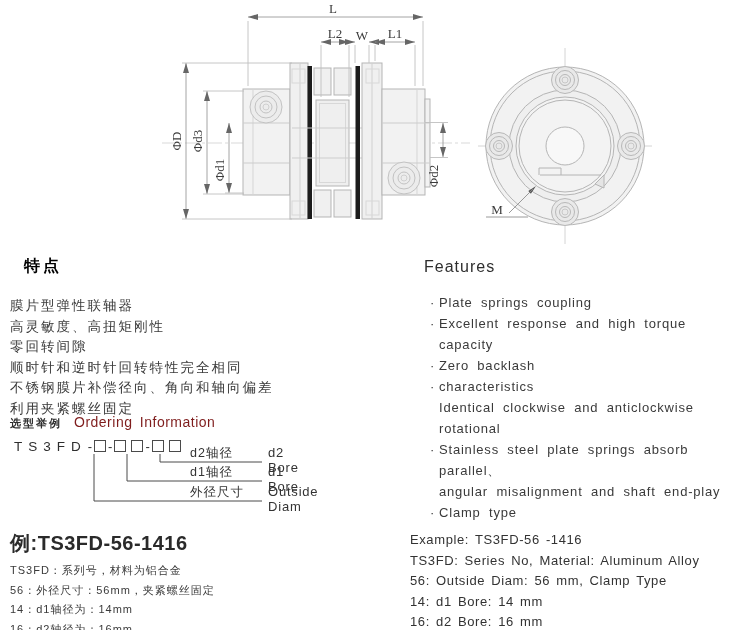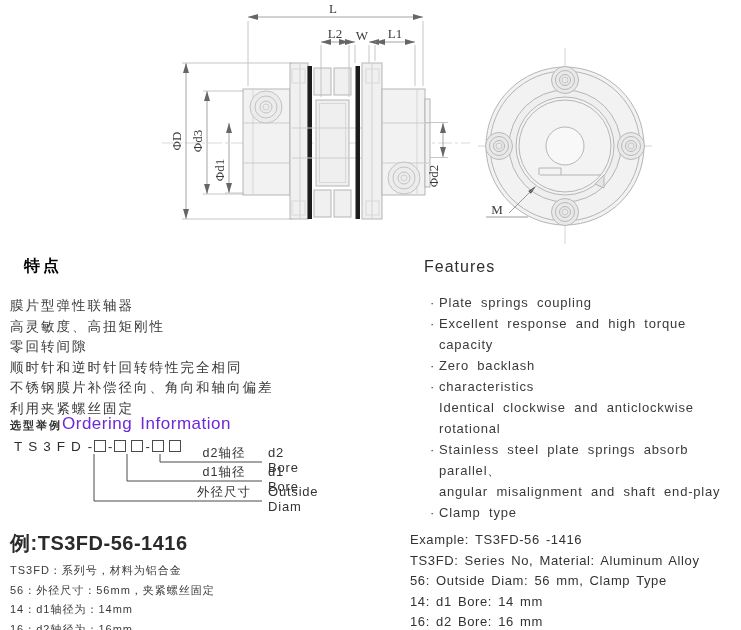--- a/index.html
+++ b/index.html
@@ -18,29 +18,29 @@
   .features-en{position:absolute;left:408px;top:242px;width:330px;}
   .features-en h2{margin:16px;font-size:16px;font-weight:normal;color:#2e2e2e;letter-spacing:1px;}
   .features-en ul{list-style:none;margin:13px 0 0 0;padding:0 0 0 22px;}
   .features-en li{display:flex;font-size:13px;line-height:21px;letter-spacing:0.8px;word-spacing:4px;}
   .features-en .marker{width:9px;flex:0 0 9px;}
   .features-en .fl{display:block;}
   
   .ordering{position:absolute;left:0;top:405px;width:741px;height:112px;}
   .ordering .heading{position:absolute;left:10px;top:9px;display:flex;align-items:baseline;}
   .ordering .h-zh{font-size:11px;font-weight:600;color:#2e2e2e;letter-spacing:2px;}
-  .ordering .h-en{font-size:17px;color:#6d28d9;letter-spacing:0.5px;word-spacing:3px;}
+  .ordering .h-en{font-size:14px;color:#7f1d1d;margin-left:12px;letter-spacing:0.5px;word-spacing:3px;}
   .code-line{position:absolute;left:14px;top:33px;display:flex;align-items:center;height:16px;}
   .code-prefix{font-size:13.5px;letter-spacing:6px;color:#2e2e2e;}
   .code-dash{font-size:13px;color:#2e2e2e;margin:0 1px;}
   .code-box{display:inline-block;width:10px;height:10px;border:1.5px solid #4a4a4a;background:#fff;margin:0 1px;}
   .code-gap{display:inline-block;width:3px;}
   .leaders{position:absolute;left:0;top:0;}
   .ord-row{position:absolute;height:16px;}
-  .ord-row .zh{position:absolute;left:190px;width:68px;text-align:center;font-size:12.5px;letter-spacing:1px;color:#333;}
+  .ord-row .zh{position:absolute;left:190px;width:68px;text-align:left;font-size:12.5px;letter-spacing:1px;color:#333;}
   .ord-row .en{position:absolute;left:268px;font-size:13px;letter-spacing:0.8px;word-spacing:2px;color:#333;}
   .ord-row1{top:40px;} .ord-row2{top:59px;} .ord-row3{top:79px;}
   
   .example-zh{position:absolute;left:10px;top:528px;width:390px;}
   .example-zh h2{margin:2px 0 0 0;font-size:20px;font-weight:bold;color:#2a2a2a;letter-spacing:0.5px;}
   .example-zh .ex-line{font-size:11px;line-height:19.5px;letter-spacing:1px;}
   .example-zh .ex-lines{margin-top:4px;}
   .example-en{position:absolute;left:410px;top:526px;width:330px;}
   .example-en .ex-line{font-size:13px;line-height:20.5px;letter-spacing:0.6px;word-spacing:2px;color:#333;}
   .example-en .ex-lines{margin-top:4px;}

